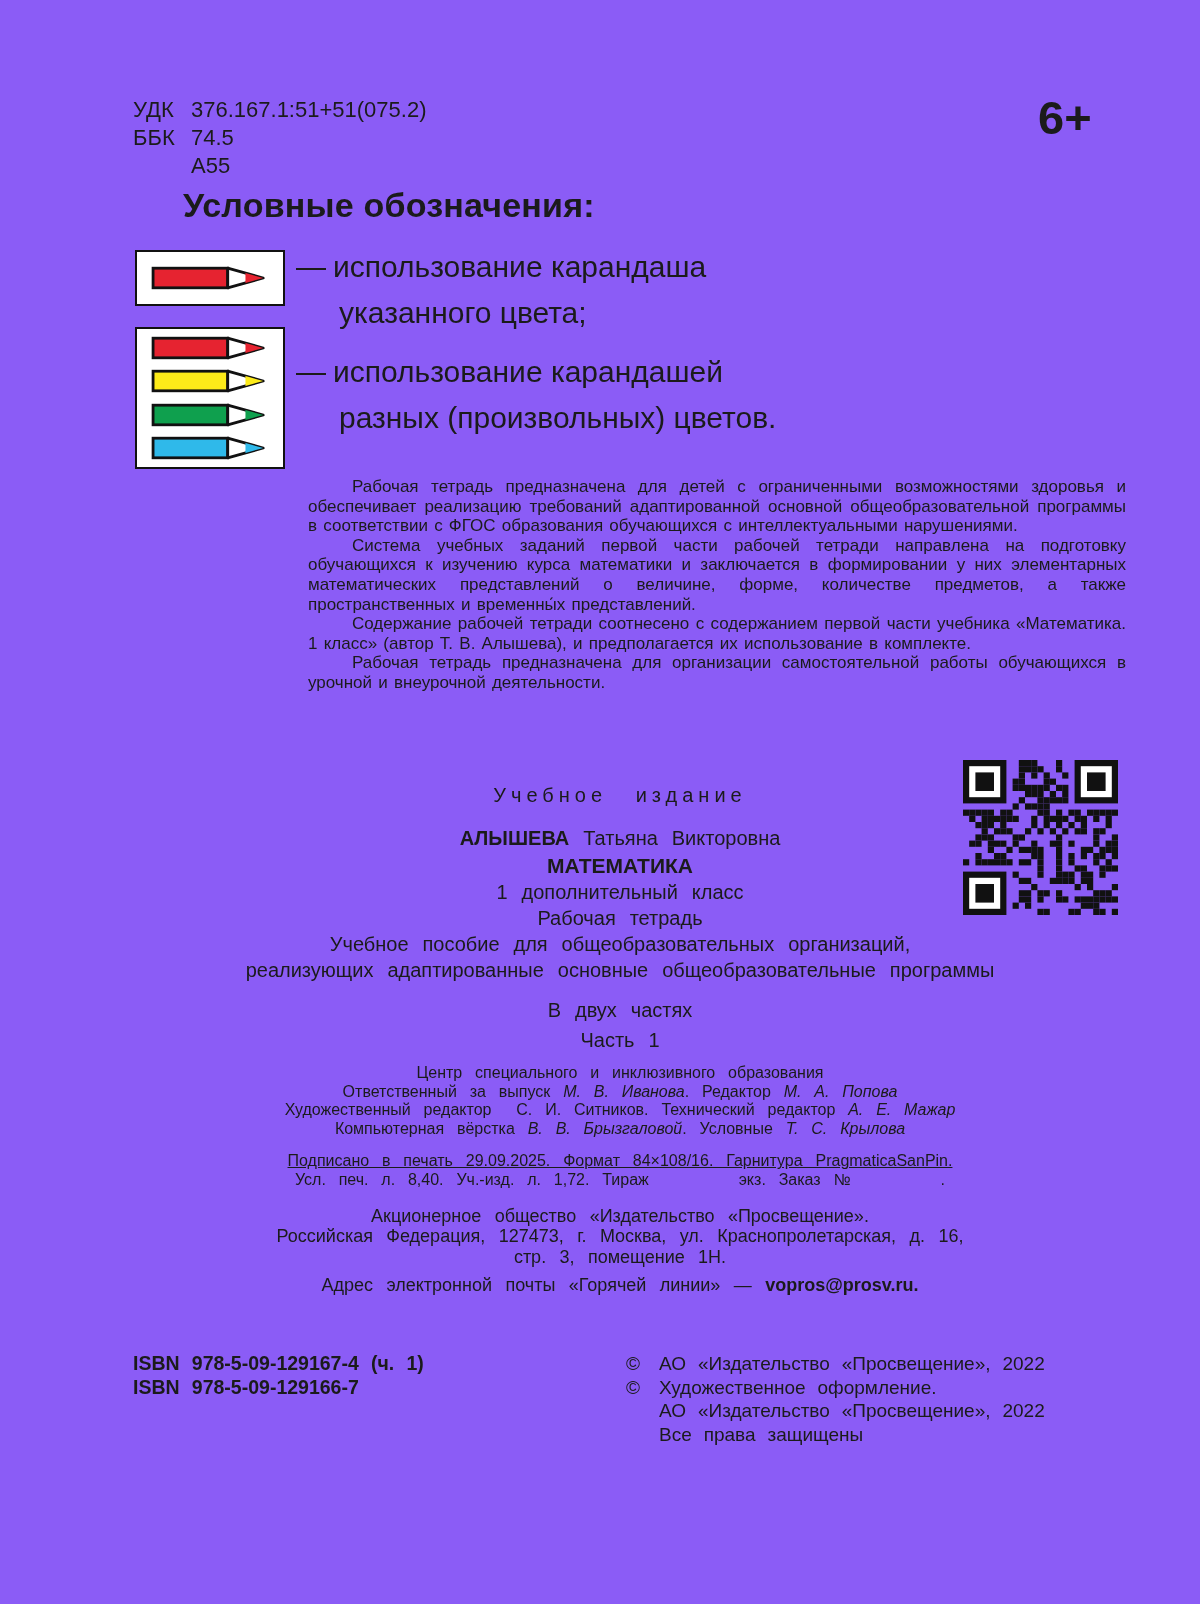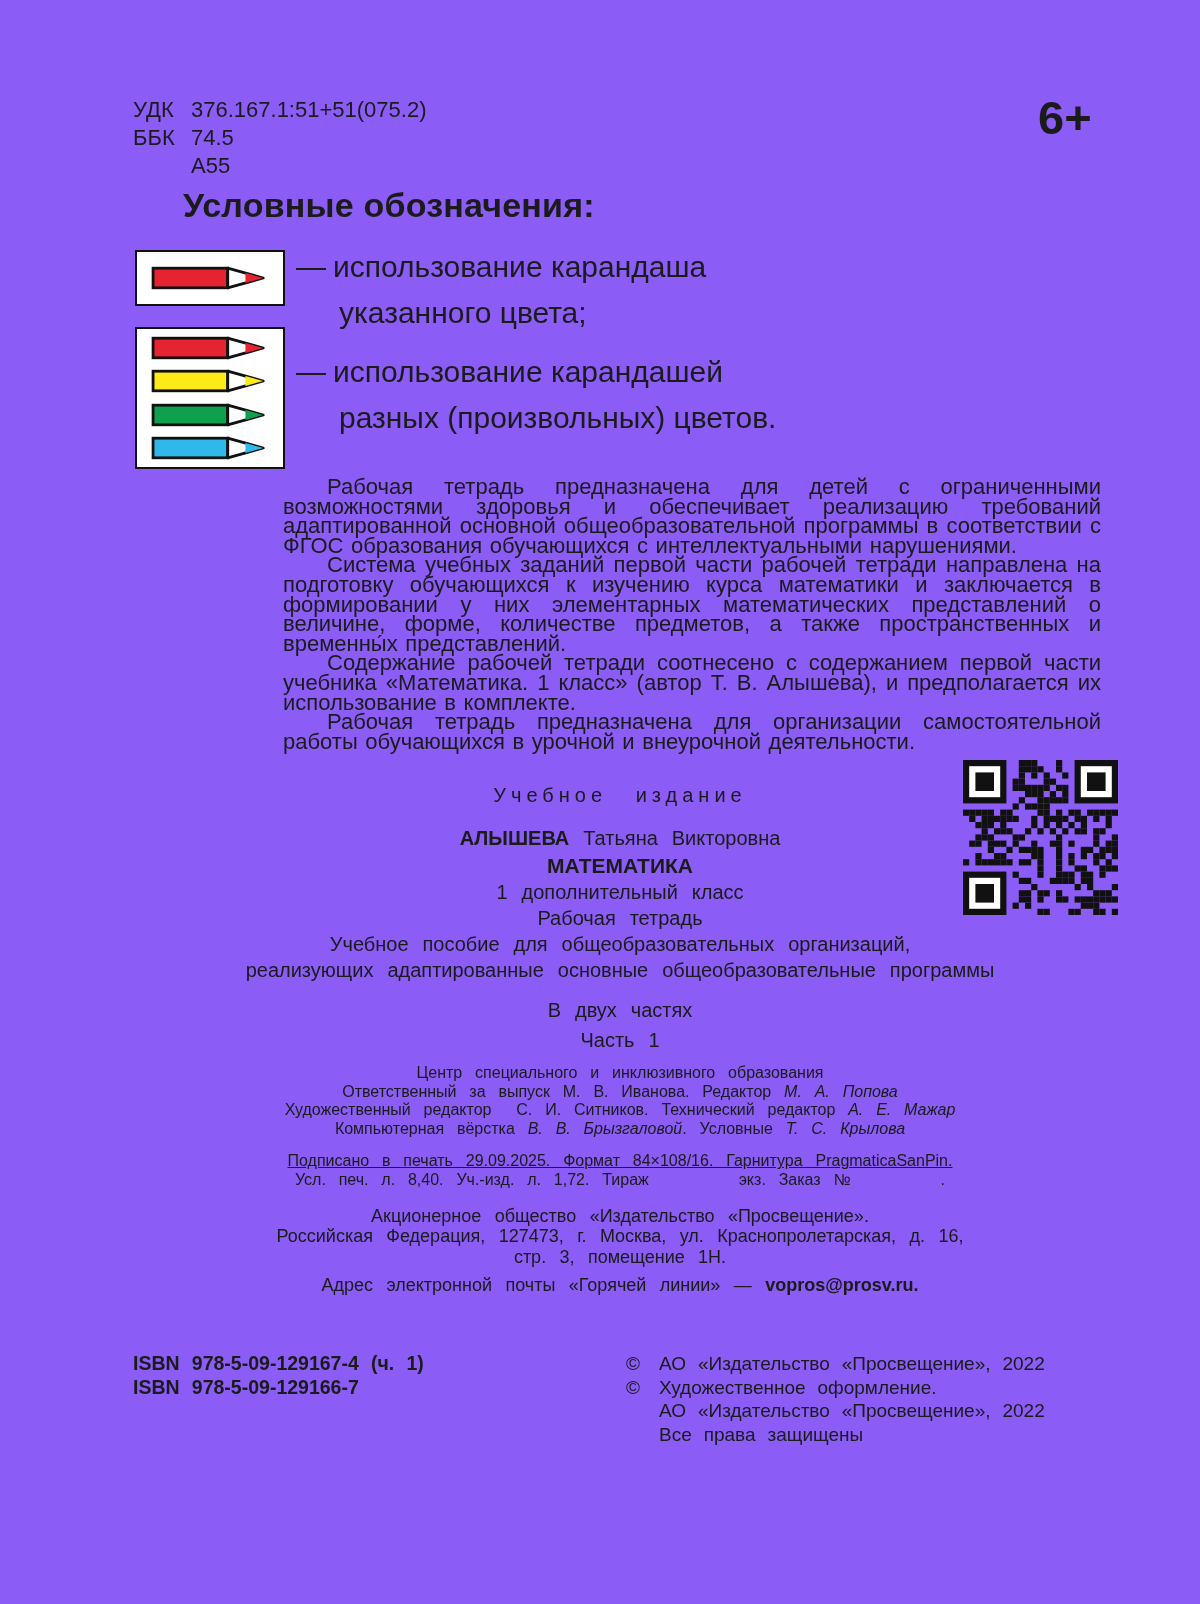--- a/index.html
+++ b/index.html
@@ -22,22 +22,22 @@
   .box2{top:327px;width:150px;height:142px;}
   .pencil{width:124px;height:28px;display:block;}
 
   .legend-text{position:absolute;left:296px;font-size:30px;line-height:46px;}
   .t1{top:244px;}
   .t2{top:349px;}
   .lt-dash{margin-right:7px;}
   .lt-ind{margin-left:43px;}
 
   
-  .annotation{position:absolute;left:283px;top:477px;width:818px;
-              font-size:22px;line-height:19.6px;text-align:justify;word-spacing:1.5px;}
+  .annotation{position:absolute;left:308px;top:477px;width:818px;
+              font-size:17px;line-height:19.6px;text-align:justify;word-spacing:1.5px;}
   .annotation p{margin:0;text-indent:44px;}
 
   .qr{position:absolute;left:963px;top:760px;width:155px;height:155px;}
 
   
   .imprint{position:absolute;left:140px;top:783px;width:960px;text-align:center;
            font-size:20px;line-height:24px;word-spacing:0.42em;}
   .ed{letter-spacing:5px;word-spacing:0.9em;}
   .author{margin-top:19px;}
   .btitle{margin-top:4px;font-weight:bold;font-size:21px;}
@@ -358,21 +358,21 @@
     <div class="ed">Учебное издание</div>
     <div class="author"><span style="font-weight: bold;">АЛЫШЕВА</span><span> Татьяна Викторовна</span></div>
     <div class="btitle">МАТЕМАТИКА</div>
     <div class="line">1 дополнительный класс</div>
     <div class="line">Рабочая тетрадь</div>
     <div class="line">Учебное пособие для общеобразовательных организаций,</div>
     <div class="line">реализующих адаптированные основные общеобразовательные программы</div>
     <div class="parts">В двух частях</div>
     <div class="part">Часть 1</div>
     <div class="small org">Центр специального и инклюзивного образования</div>
-    <div class="small"><span>Ответственный за выпуск </span><span style=" text-align: center;">М. В. Иванова</span><span>. Редактор </span><span style="font-style: italic;">М. А. Попова</span></div>
+    <div class="small"><span>Ответственный за выпуск </span><span style="font-style: italic; text-align: center;">М. В. Иванова</span><span>. Редактор </span><span style="font-style: italic;">М. А. Попова</span></div>
     <div class="small"><span>Художественный редактор </span><span style=" margin-left: 12px;">С. И. Ситников</span><span>. Технический редактор </span><span style="font-style: italic;">А. Е. Мажар</span></div>
     <div class="small"><span>Компьютерная вёрстка </span><span style="font-style: italic;">В. В. Брызгаловой</span><span>. Условные </span><span style="font-style: italic;">Т. С. Крылова</span></div>
     <div class="small print1">Подписано в печать 29.09.2025. Формат 84×108/16. Гарнитура PragmaticaSanPin.</div>
     <div class="small pre">Усл. печ. л. 8,40. Уч.-изд. л. 1,72. Тираж       экз. Заказ №       .</div>
     <div class="pub pub-first">Акционерное общество «Издательство «Просвещение».</div>
     <div class="pub">Российская Федерация, 127473, г. Москва, ул. Краснопролетарская, д. 16,</div>
     <div class="pub">стр. 3, помещение 1Н.</div>
     <div class="hotline"><span>Адрес электронной почты «Горячей линии» — </span><span style="font-weight: bold;">vopros@prosv.ru.</span></div>
   </div>
 

